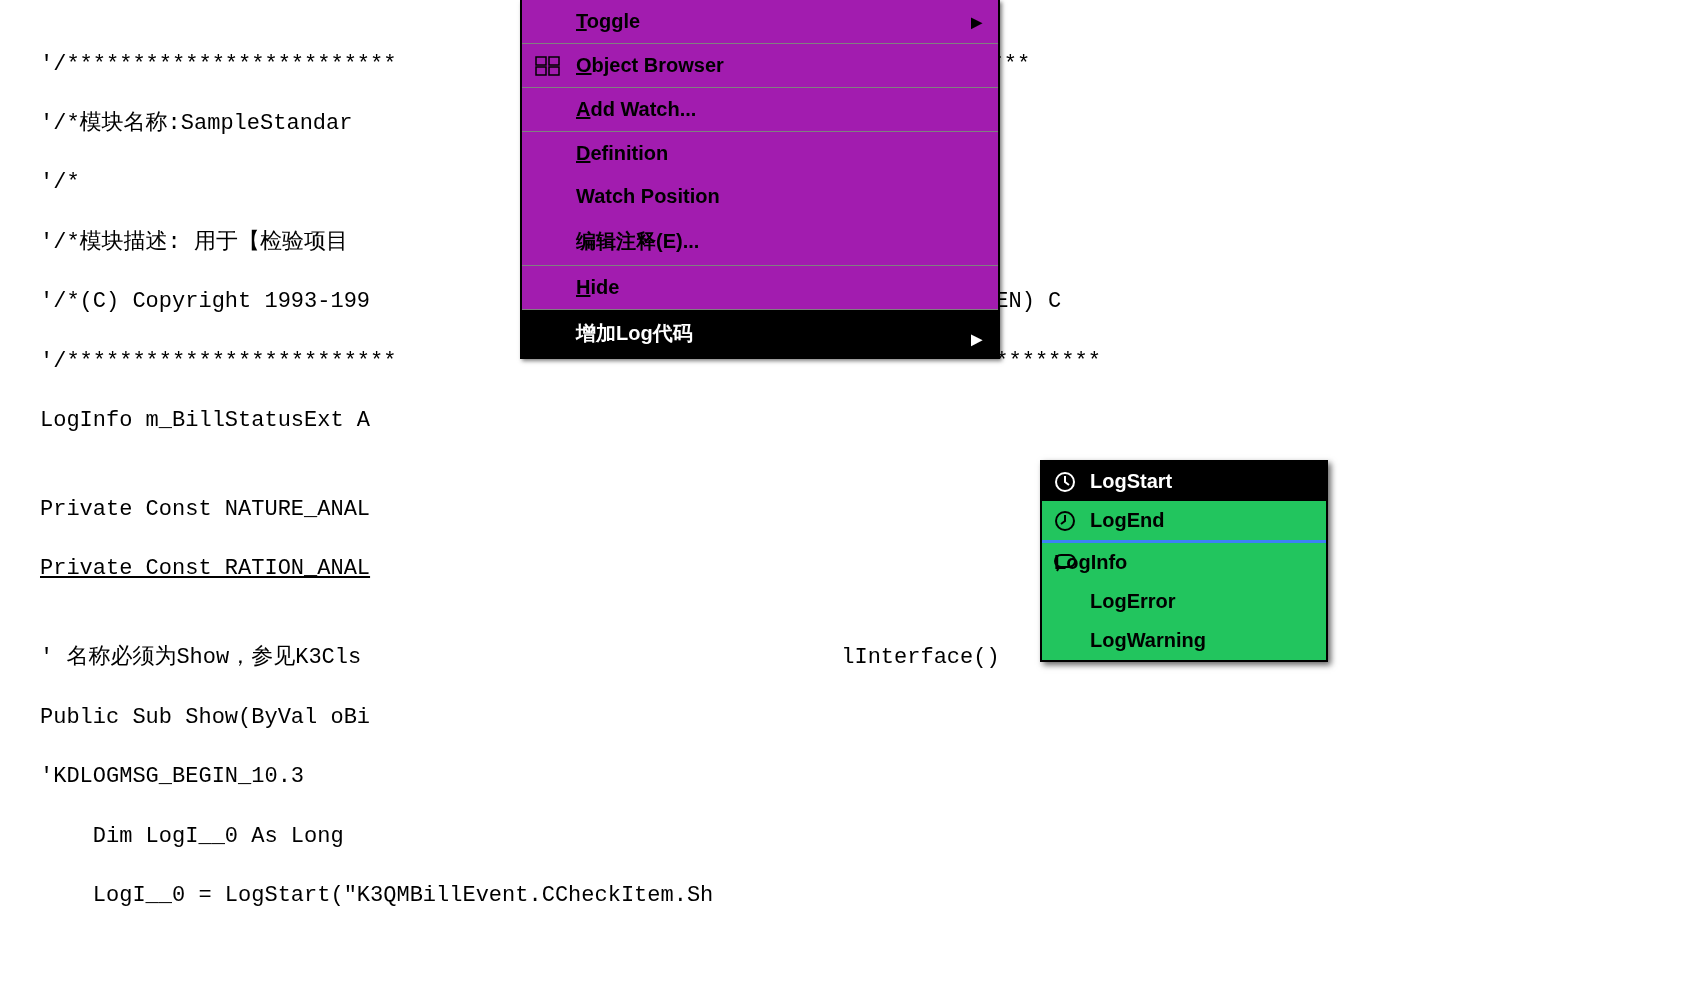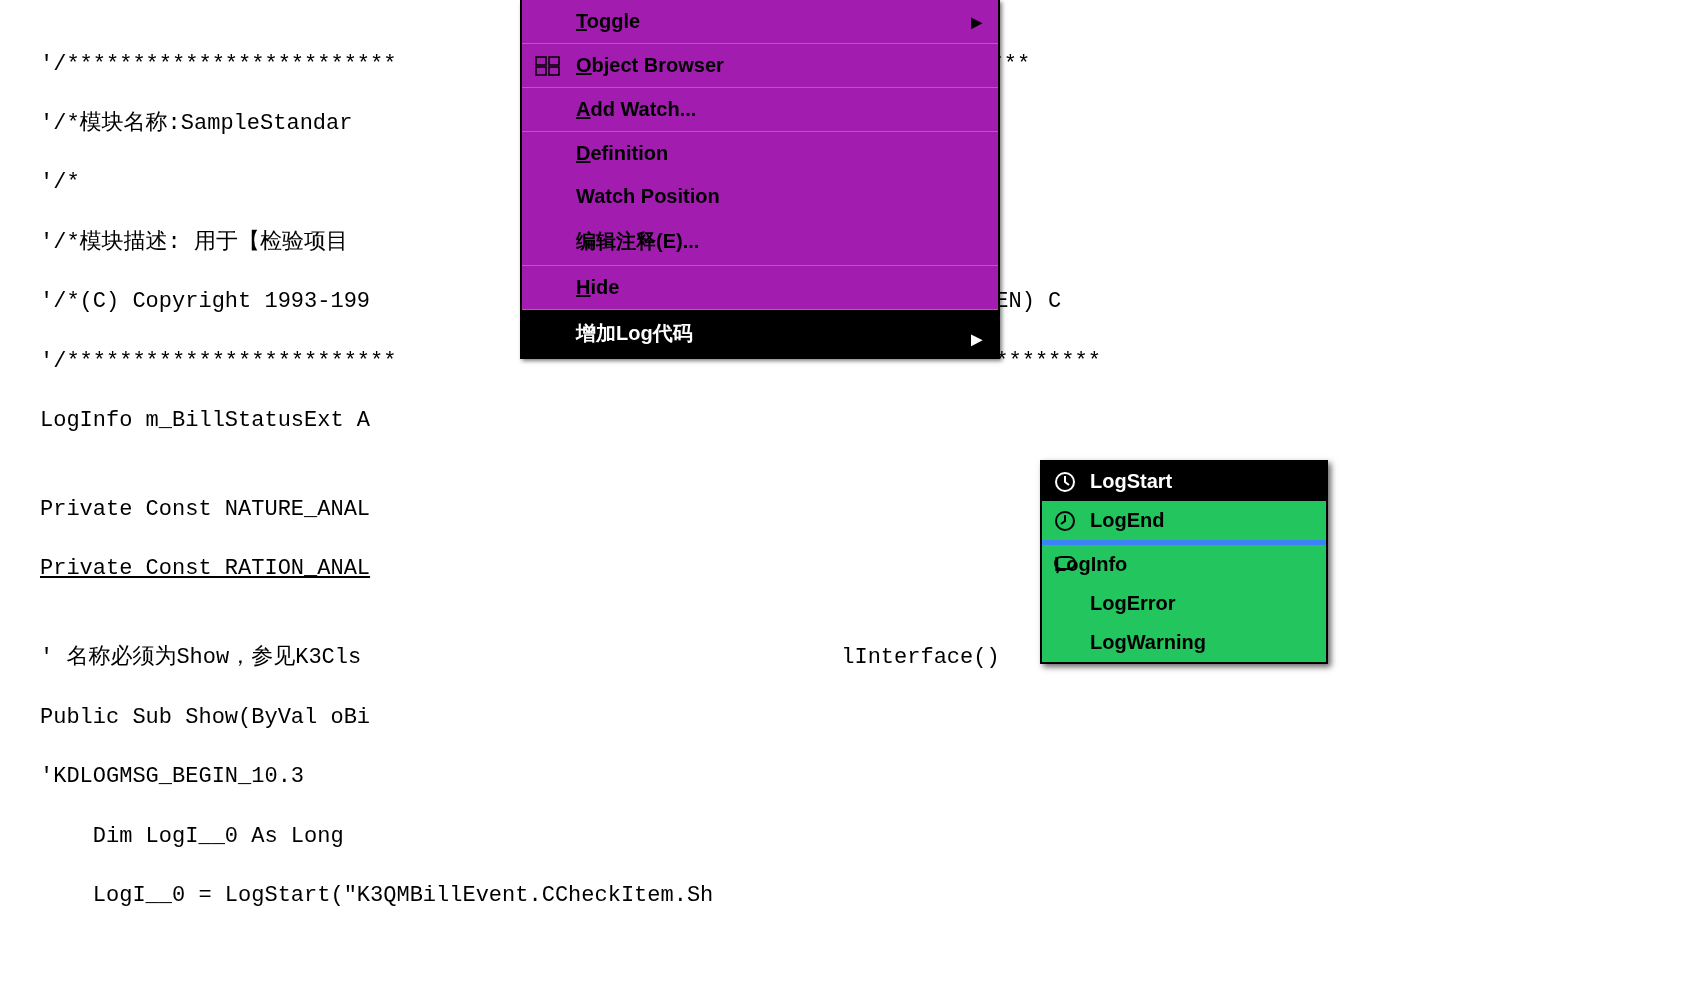--- a/index.html
+++ b/index.html
@@ -83,21 +83,21 @@
   .sub-item {
     padding: 8px 14px 8px 48px;
     position: relative;
     cursor: pointer;
   }
   .sub-item.highlighted {
     background: #000;
     color: #fff;
   }
   .sub-item.with-sep {
-    border-top: 5px solid #3b82f6;
+    border-top: 3px solid #3b82f6;
     padding-left: 12px;
   }
   .sub-icon {
     position: absolute;
     left: 10px;
     top: 50%;
     transform: translateY(-50%);
     width: 26px;
     height: 22px;
     display: flex;

